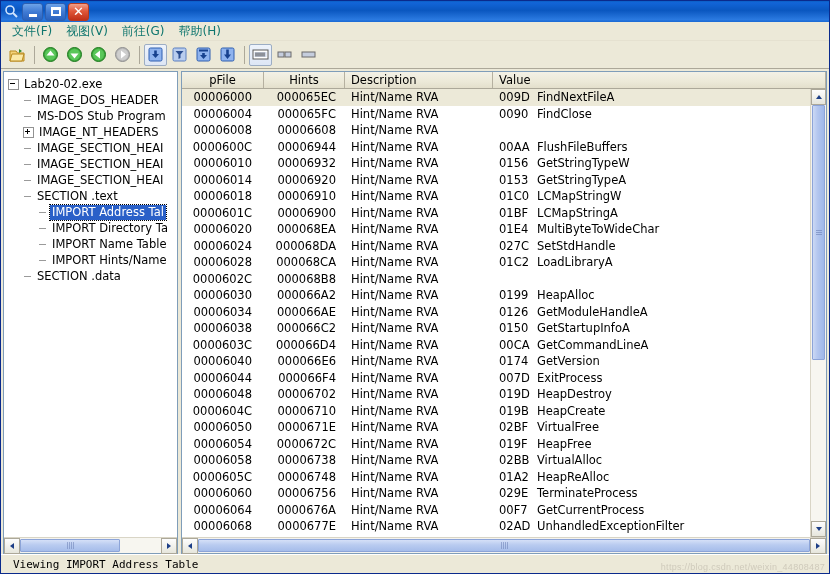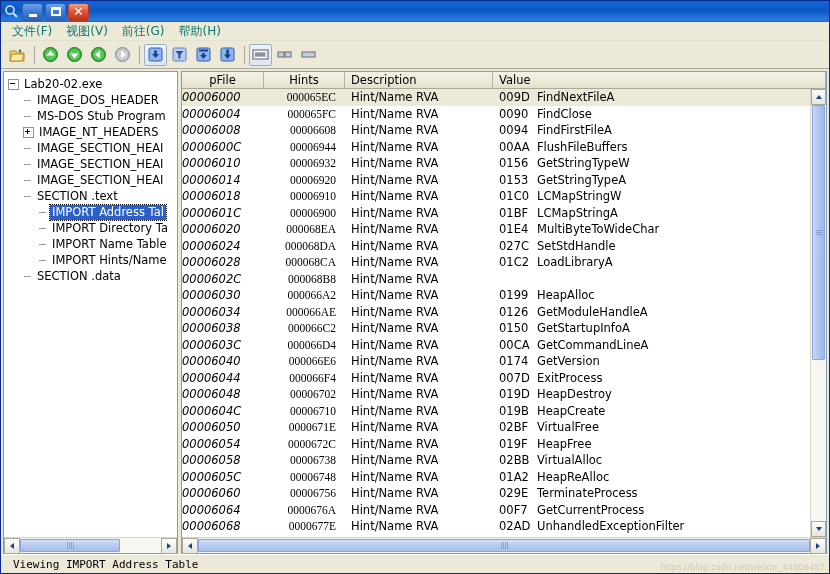--- a/index.html
+++ b/index.html
@@ -180,22 +180,22 @@
     font-family:"DejaVu Sans","Liberation Sans",sans-serif;
     font-size:11.5px;
   }
   .lrow{
     height:16.5px;display:flex;align-items:center;
     white-space:nowrap;color:#000;
     box-sizing:border-box;
   }
   .lrow.hl{background:#ece9d8;}
   .cel{box-sizing:border-box;overflow:hidden;}
-  .cel.c1{flex:0 0 82px;padding-right:12px;font-style:italic;}
-  .cel.c2{flex:0 0 81px;text-align:right;padding-right:9px;font-family:Liberation Serif, serif;}
+  .cel.c1{flex:0 0 82px;text-align:right;padding-right:12px;}
+  .cel.c2{flex:0 0 81px;text-align:right;padding-right:9px;}
   .cel.c3{flex:0 0 148px;padding-left:6px;}
   .cel.c4{flex:1 1 auto;padding-left:6px;display:flex;}
   .cel.c4 .v{width:38px;flex:0 0 38px;}
   
   .vsb{
     position:absolute;right:0;top:0;bottom:0;width:16px;
     background:#f4f3ee;
     border-left:1px solid #d9d5c6;
     box-sizing:border-box;
     display:flex;flex-direction:column;
@@ -488,24 +488,20 @@
               <div class="cel c3">Hint/Name RVA</div>
               <div class="cel c4">
                 <span class="v">0090</span>
                 <span>FindClose</span>
               </div>
             </div>
             <div class="lrow">
               <div class="cel c1">00006008</div>
               <div class="cel c2">00006608</div>
               <div class="cel c3">Hint/Name RVA</div>
-              <div class="cel c4">
-                <span class="v">0094</span>
-                <span>FindFirstFileA</span>
-              </div>
             </div>
             <div class="lrow">
               <div class="cel c1">0000600C</div>
               <div class="cel c2">00006944</div>
               <div class="cel c3">Hint/Name RVA</div>
               <div class="cel c4">
                 <span class="v">00AA</span>
                 <span>FlushFileBuffers</span>
               </div>
             </div>

